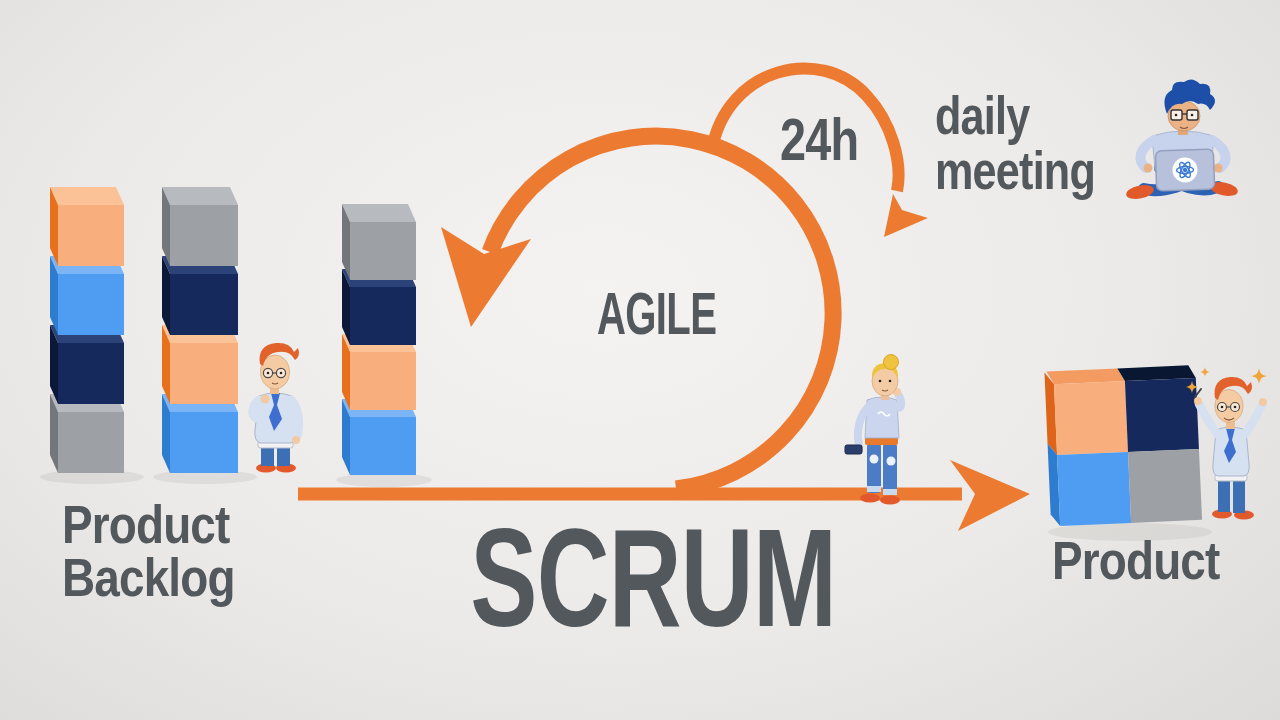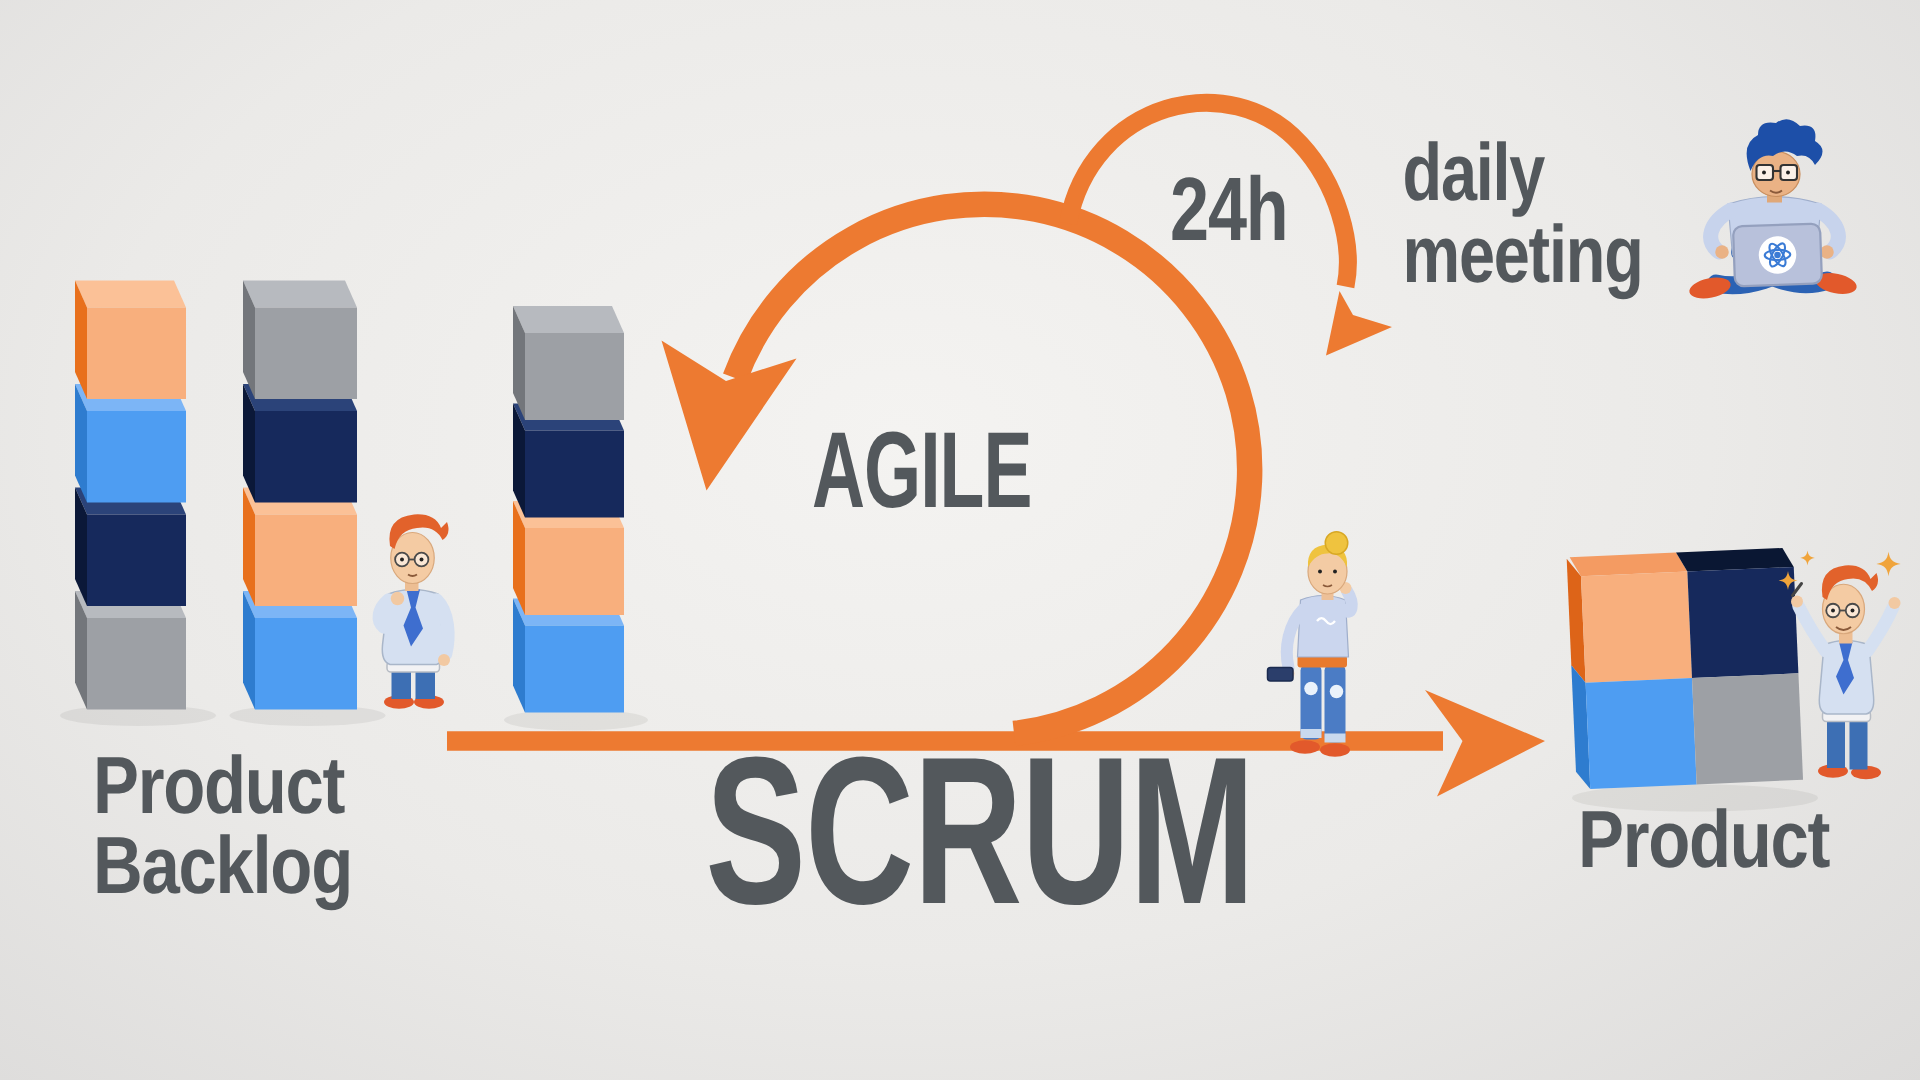--- a/index.html
+++ b/index.html
@@ -4,27 +4,27 @@
 <style>
   html,body{margin:0;padding:0;background:#DCDBDA;}
   .stage{
     position:relative;width:1280px;height:720px;overflow:hidden;
     background:radial-gradient(ellipse 980px 640px at 47% 40%, #F4F3F1 0%, #EBEAE8 55%, #DBDAD9 100%);
     font-family:"Liberation Sans","DejaVu Sans",sans-serif;
   }
   svg.gfx{position:absolute;left:0;top:0;}
   .lbl{position:absolute;color:#53585C;font-weight:700;letter-spacing:-1px;white-space:nowrap;}
   .lbl .sx{display:inline-block;transform-origin:left center;}
-  .lbl.centered{}
+  .lbl.centered{text-align:center;}
   .lbl.centered .sx{transform-origin:center center;}
   .lbl-backlog{left:62px;top:498px;font-size:54px;line-height:53px;}
   .lbl-backlog .sx{transform:scaleX(0.85);}
-  .lbl-scrum{left:399px;top:484px;width:400px;font-size:140px;line-height:140px;}
+  .lbl-scrum{left:399px;top:508px;width:400px;font-size:140px;line-height:140px;}
   .lbl-scrum .sx{transform:scaleX(0.72);}
-  .lbl-agile{left:507px;top:268px;width:300px;font-size:72px;line-height:92px;}
+  .lbl-agile{left:507px;top:268px;width:300px;font-size:59px;line-height:92px;}
   .lbl-agile .sx{transform:scaleX(0.68);}
   .lbl-24h{left:769px;top:110px;width:100px;font-size:60px;line-height:60px;}
   .lbl-24h .sx{transform:scaleX(0.78);}
   .lbl-daily{left:935px;top:88px;font-size:54px;line-height:55px;text-decoration:underline;}
   .lbl-daily .sx{transform:scaleX(0.8);}
   .lbl-product{left:1052px;top:533px;font-size:54px;line-height:54px;}
   .lbl-product .sx{transform:scaleX(0.85);}
 </style>
 </head>
 <body>

